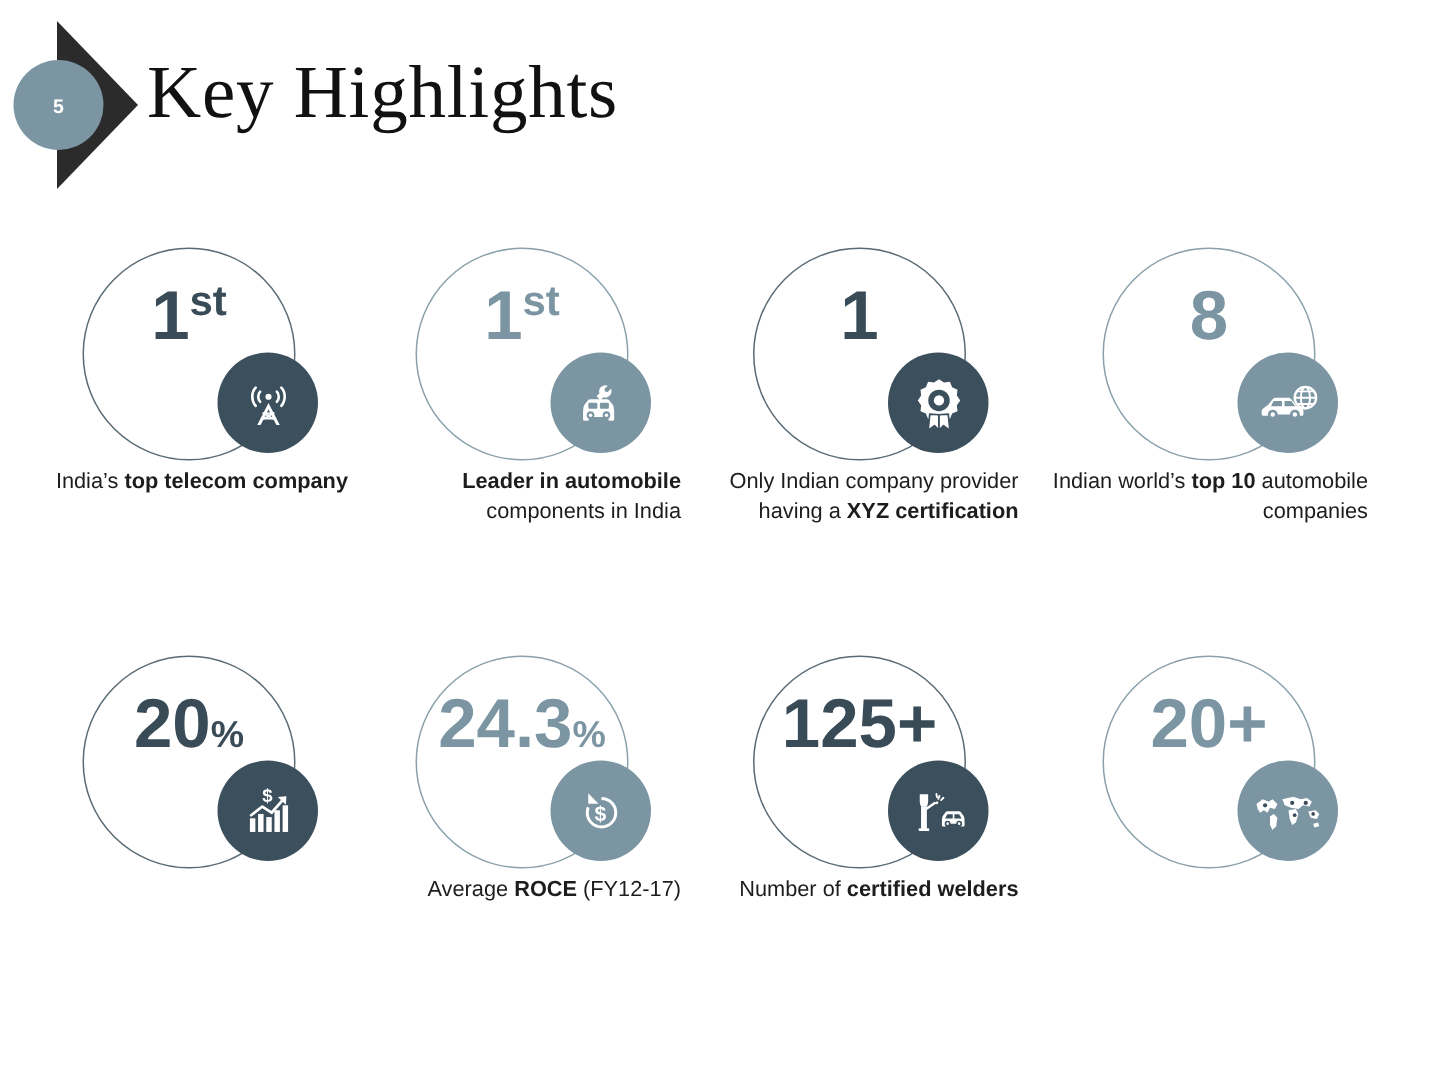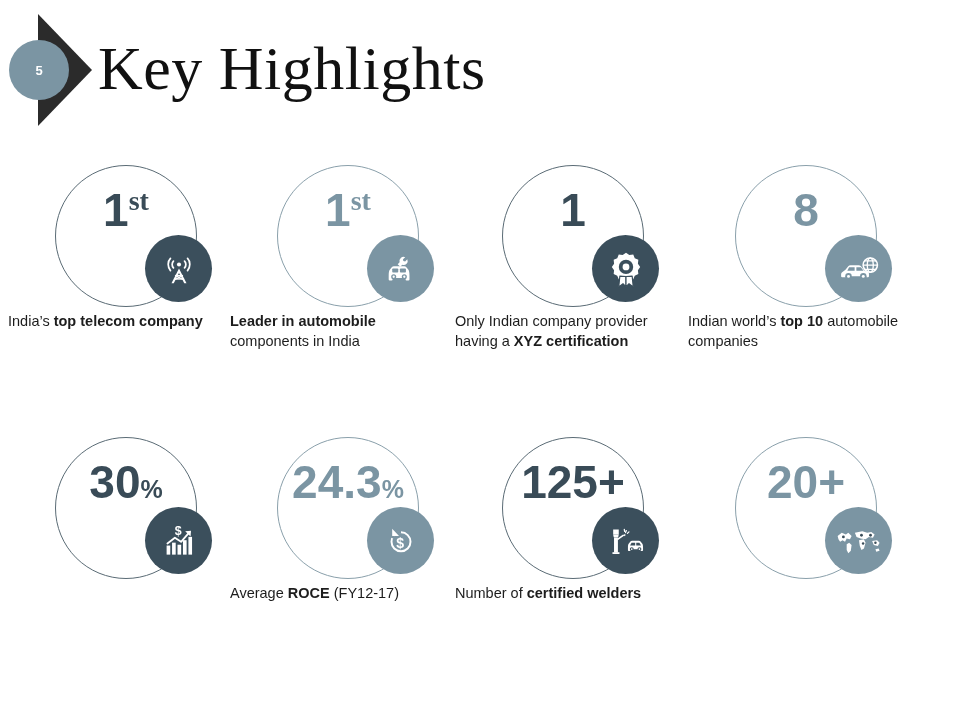--- a/index.html
+++ b/index.html
@@ -57,21 +57,21 @@
     font-size: 13px;
     font-weight: bold;
     font-family: "Liberation Sans", sans-serif;
     line-height: 1;
   }
   .page-title {
     position: absolute;
     left: 98px;
     top: 34px;
     font-family: "Liberation Serif", serif;
-    font-size: 62px;
+    font-size: 50px;
     font-weight: normal;
     color: #111111;
     letter-spacing: 0.5px;
     white-space: nowrap;
     line-height: 1.1;
   }
 
   
   .grid {
     position: absolute;
@@ -130,21 +130,20 @@
     font-family: "Liberation Sans", sans-serif;
     font-weight: bold;
     font-size: 46px;
     line-height: 1;
     white-space: nowrap;
   }
   .stat-text .sup {
     font-size: 28px;
     vertical-align: super;
     line-height: 1;
-    font-family: Liberation Serif, serif;
   }
   .stat-text .pct {
     font-size: 25px;
   }
   .dark-num { color: #394b57; }
   .light-num { color: #7b95a3; }
 
   .icon-bubble {
     position: absolute;
     left: 145px;
@@ -158,21 +157,21 @@
   }
   .icon-bubble.dark { background: #3b4f5c; }
   .icon-bubble.light { background: #7b95a3; }
   .icon-bubble svg { display: block; }
 
   .caption {
     position: absolute;
     left: 8px;
     top: 162px;
     width: 224px;
-    text-align: left;
+    text-align: right;
     font-family: "Liberation Sans", sans-serif;
     font-size: 14.5px;
     line-height: 1.35;
     color: #1d1d1d;
   }
   .caption b { font-weight: bold; }
 </style>
 </head>
 <body>
 
@@ -273,21 +272,21 @@
           </div>
         </div>
         <div class="caption"><span>Indian world’s </span><b>top 10</b><span> automobile companies</span></div>
       </div>
     </div>
   <div class="row" id="row-2">
       <div class="cell c0">
         <div class="ring-area">
           <div class="ring "></div>
           <div class="stat">
-            <span class="stat-text dark-num"><span>30</span><span class="pct">%</span></span>
+            <span class="stat-text dark-num"><span>20</span><span class="pct">%</span></span>
           </div>
           <div class="icon-bubble dark">
     <svg width="38" height="38" viewBox="0 0 46 46" fill="none">
       <text x="18" y="15.5" font-family="Liberation Sans, sans-serif" font-size="15" font-weight="bold" fill="#fff">$</text>
       <path d="M9 26 L18 19 L25.5 24 L36 12" stroke="#fff" stroke-width="2.2" fill="none" stroke-linecap="round" stroke-linejoin="round"></path>
       <path d="M30.5 11.2 L37.5 10.6 L37 17.5 Z" fill="#fff"></path>
       <rect x="8" y="28.5" width="4.4" height="11" fill="#fff"></rect>
       <rect x="14.6" y="25" width="4.4" height="14.5" fill="#fff"></rect>
       <rect x="21.2" y="27.5" width="4.4" height="12" fill="#fff"></rect>
       <rect x="27.8" y="22" width="4.4" height="17.5" fill="#fff"></rect>

